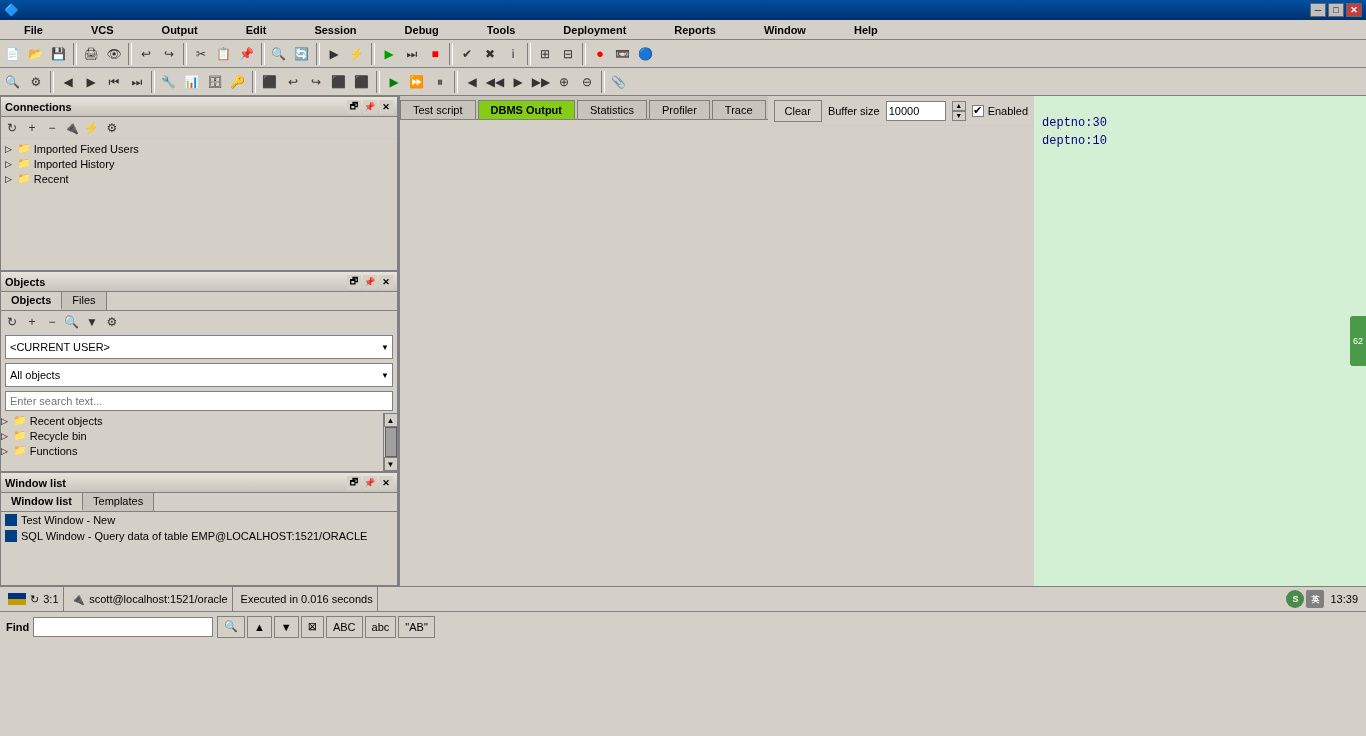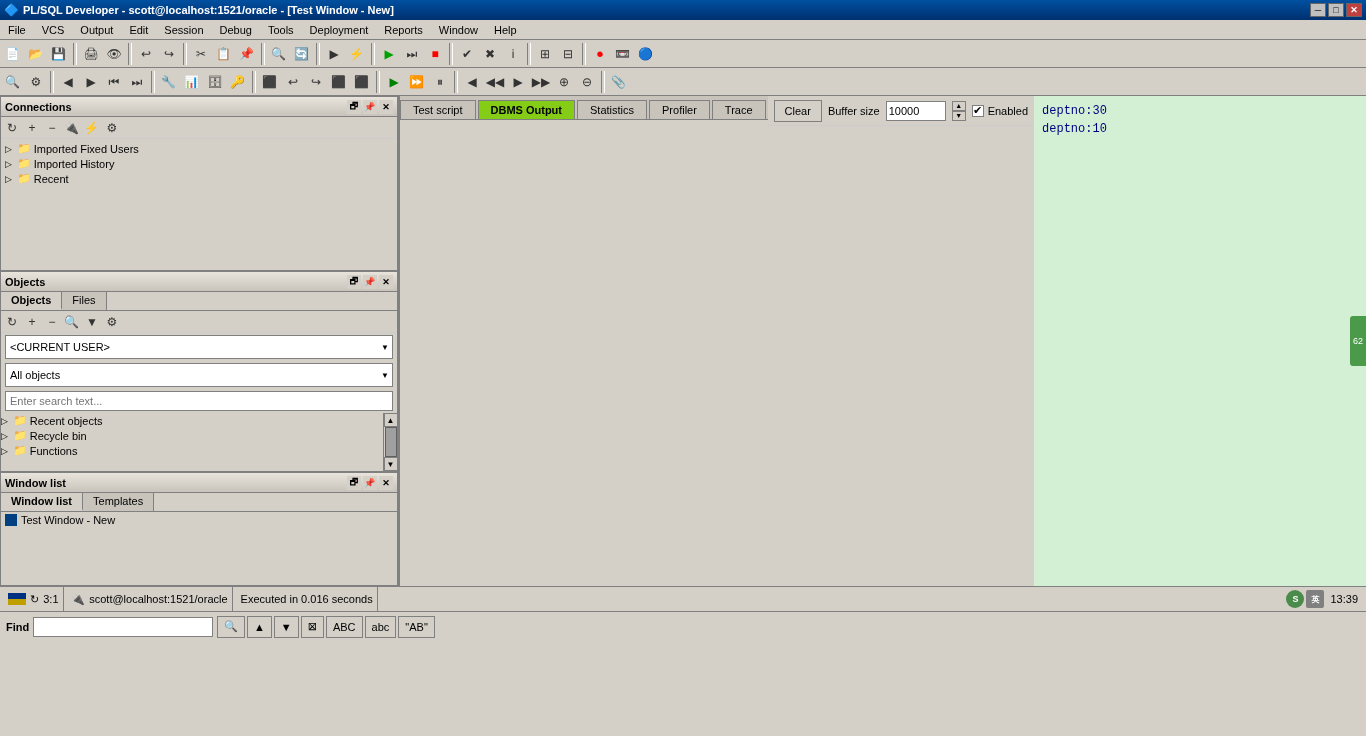--- a/index.html
+++ b/index.html
@@ -33,25 +33,26 @@
     
     .menu-bar {
       background: #d4d0c8;
       height: 20px;
       display: flex;
       align-items: center;
       border-bottom: 1px solid #808080;
       font-size: 11px;
     }
     .menu-item {
-      padding: 2px 8px;
+      padding: 2px 24px;
       cursor: pointer;
       height: 100%;
       display: flex;
       align-items: center;
+      font-weight: bold;
     }
 
     
     .toolbar {
       background: #d4d0c8;
       border-bottom: 1px solid #808080;
       display: flex;
       align-items: center;
       padding: 2px 2px;
       gap: 1px;
@@ -278,21 +279,21 @@
       font-size: 7px;
       cursor: pointer;
       display: flex; align-items: center; justify-content: center;
     }
     .enabled-check { display: flex; align-items: center; gap: 4px; font-size: 11px; }
     .checkbox { width: 12px; height: 12px; border: 1px solid #808080; background: white; cursor: pointer; display: flex; align-items: center; justify-content: center; }
 
     .output-area {
       flex: 1;
       background: #d4f0d4;
-      padding: 6px 8px;
+      padding: 18px 8px;
       font-family: 'Courier New', Courier, monospace;
       font-size: 12px;
       color: #000080;
       overflow-y: auto;
     }
     .output-line { line-height: 1.5; }
 
     
     .status-bar {
       height: 25px;
@@ -417,21 +418,20 @@
       font-size: 9px;
       font-weight: bold;
     }
   </style>
 </head>
 <body>
 
 <div class="title-bar">
   <div class="title-bar-left">
     <span style="font-size:12px;">🔷</span>
-    <span>PL/SQL Developer - scott@localhost:1521/oracle - [Test Window - New]</span>
   </div>
   <div class="title-bar-right">
     <div class="title-btn">─</div>
     <div class="title-btn">□</div>
     <div class="title-btn" style="background:#c04040; color:white;">✕</div>
   </div>
 </div>
 
 <div class="menu-bar">
   <div class="menu-item">File</div>
@@ -630,20 +630,24 @@
         </div>
       </div>
       <div class="tab-bar">
         <div class="tab active">Window list</div>
         <div class="tab">Templates</div>
       </div>
       <div class="win-item">
         <div class="win-dot"></div>
         <span>Test Window - New</span>
       </div>
+      <div class="win-item">
+        <div class="win-dot"></div>
+        <span>SQL Window - Query data of table EMP@LOCALHOST:1521/ORACLE</span>
+      </div>
     </div>
 
   </div>
 
   <div class="right-area">
 
     <div class="editor-tabs">
       <div class="editor-tab">Test script</div>
       <div class="editor-tab active">DBMS Output</div>
       <div class="editor-tab">Statistics</div>

